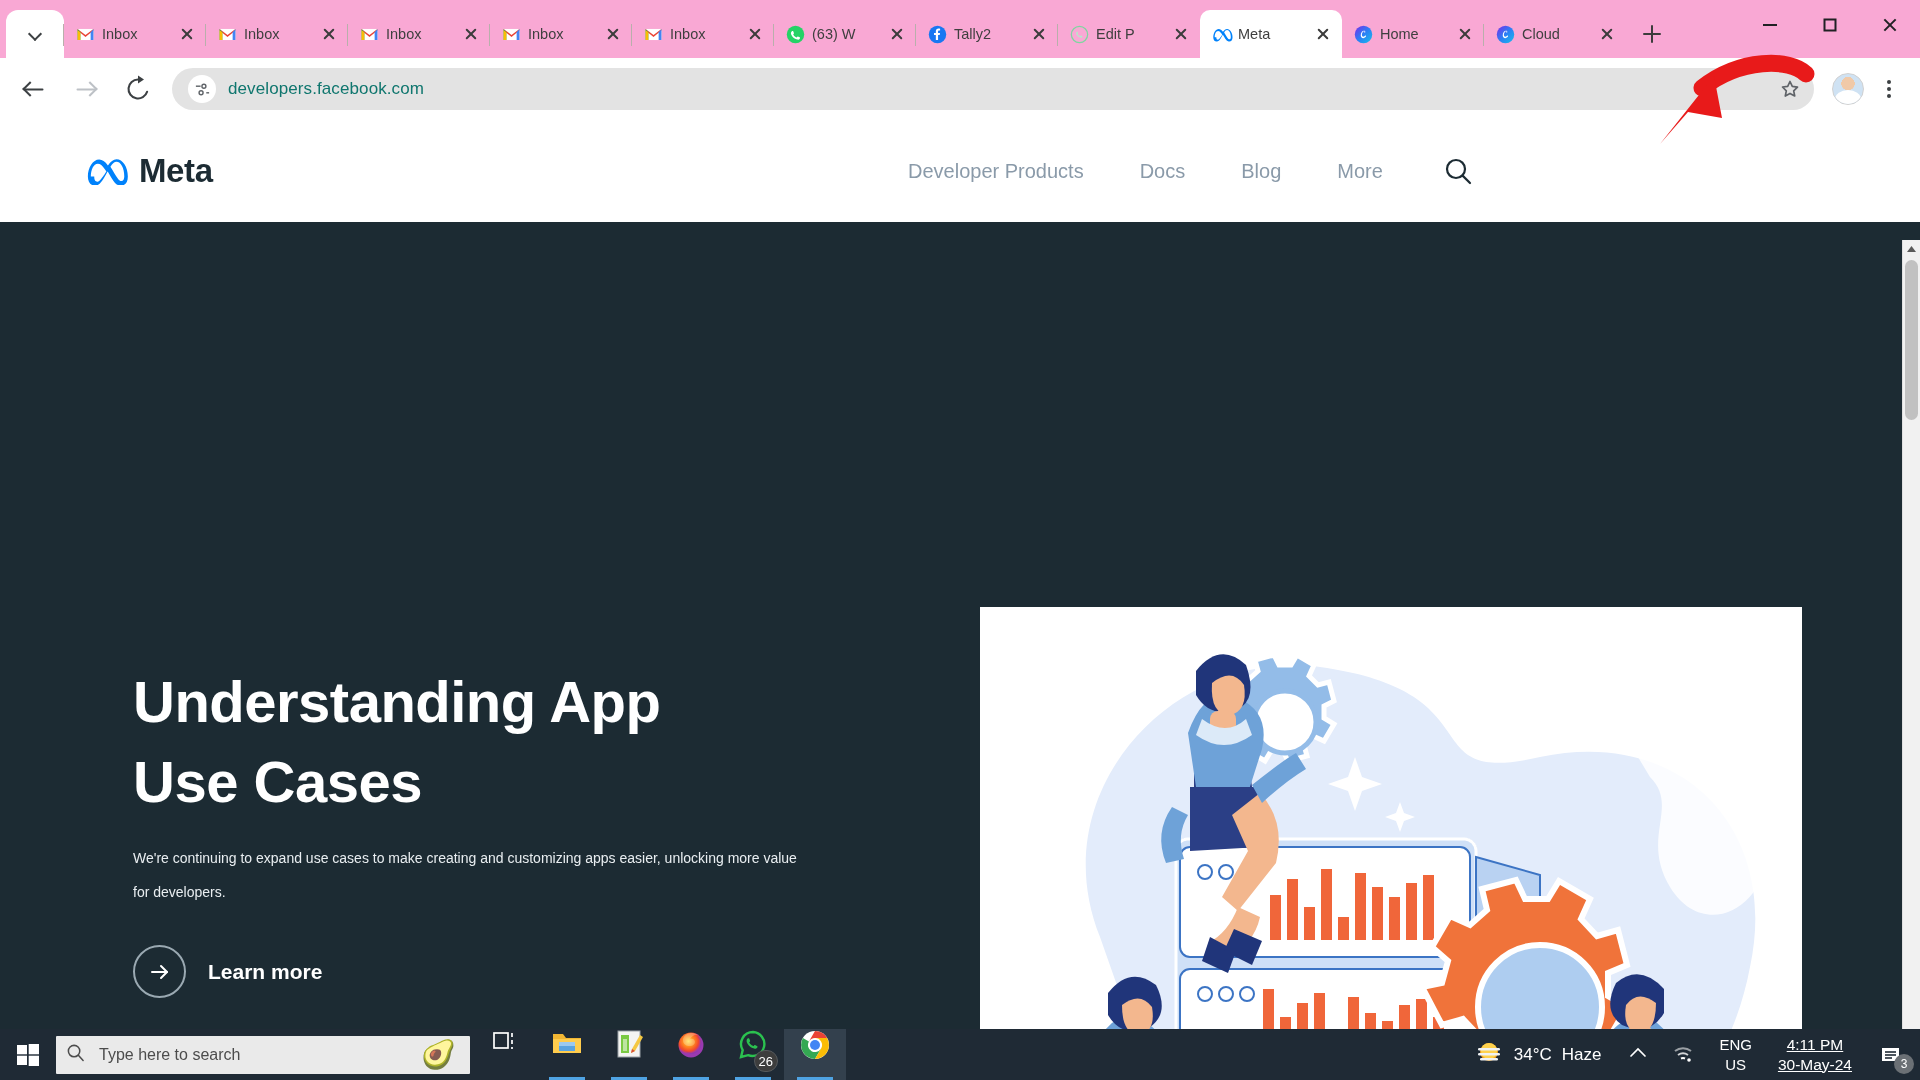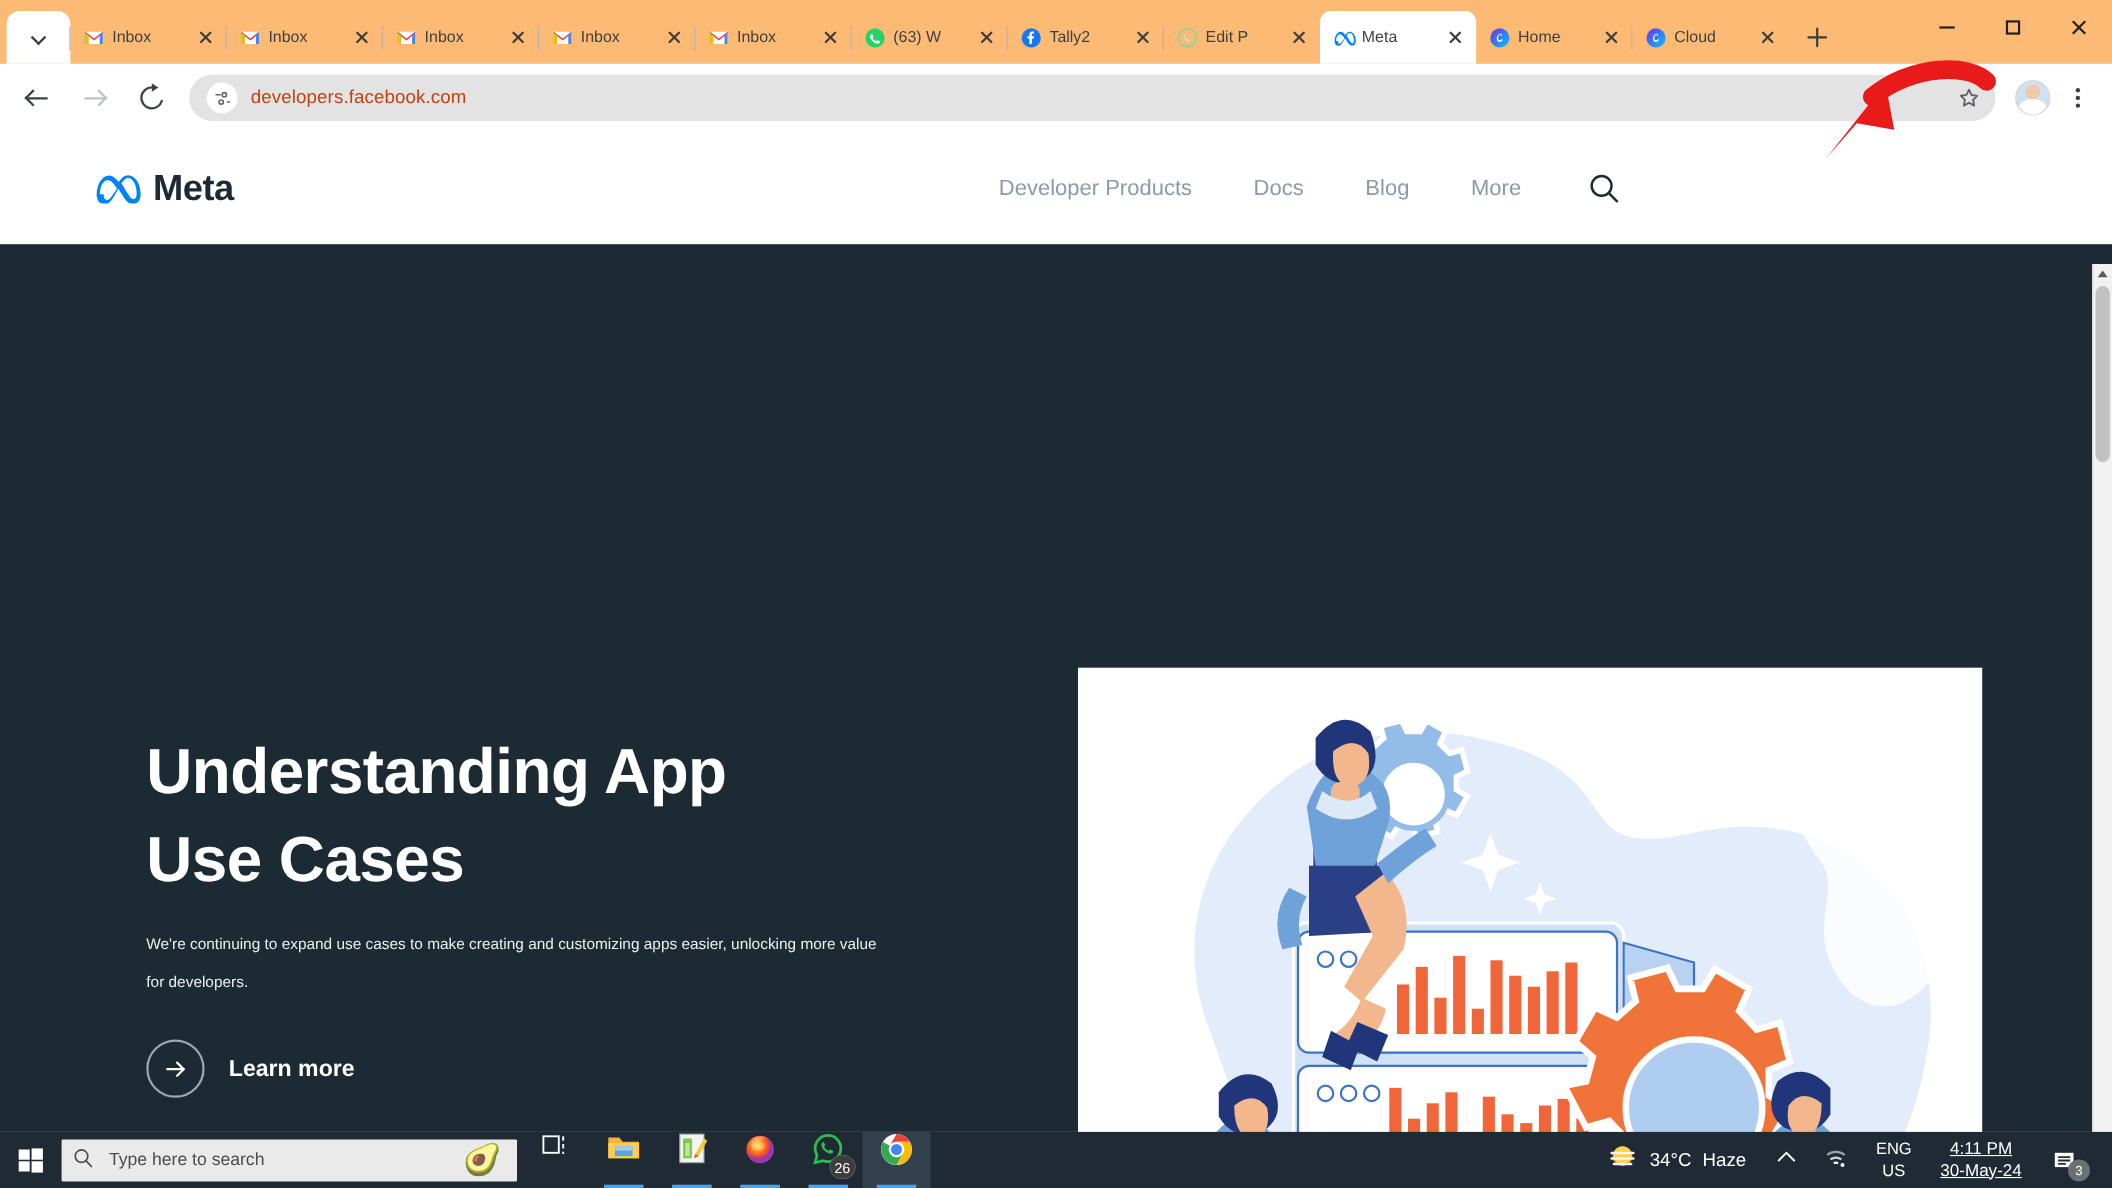--- a/index.html
+++ b/index.html
@@ -8,21 +8,21 @@
     overflow: hidden;
     font-family: "Liberation Sans", sans-serif;
     background: #fff;
   }
 
   
   .browser { width: 1920px; height: 1029px; background: #ded5d2; position: relative; }
 
   .tabstrip {
     height: 58px; display: flex; align-items: flex-end;
-    padding-left: 6px; background: #fdba74; position: relative;
+    padding-left: 6px; background: #f9a8d4; position: relative;
   }
   .tabstrip-chevron {
     width: 58px; height: 48px; background: #ffffff;
     border-radius: 12px 12px 0 0;
     display: flex; align-items: center; justify-content: center;
     margin-bottom: 0; flex: 0 0 auto;
   }
   .chev { width: 12px; height: 12px; position: relative; }
   .chev::after {
     content: ""; position: absolute; left: 1px; top: 1px;
@@ -111,21 +111,21 @@
 
   .omnibox {
     flex: 1 1 auto; height: 42px; background: #e3e3e3;
     border-radius: 21px; display: flex; align-items: center;
     padding: 0 16px; gap: 12px; position: relative;
   }
   .site-chip {
     width: 28px; height: 28px; border-radius: 50%; background: #ffffff;
     display: flex; align-items: center; justify-content: center; flex: 0 0 auto;
   }
-  .omnibox-url { font-size: 17px; color: #c2410c; letter-spacing: .1px; }
+  .omnibox-url { font-size: 17px; color: #0f766e; letter-spacing: .1px; }
   .star-btn { position: absolute; right: 12px; top: 9px; width: 24px; height: 24px; }
 
   .profile-avatar {
     width: 32px; height: 32px; border-radius: 50%; margin-left: 18px; flex: 0 0 auto;
     background: radial-gradient(circle at 50% 32%, #f0c9a8 0 26%, transparent 27%),
                 linear-gradient(#cfe2f3, #cfe2f3);
     border: 1px solid #d0d0d0; position: relative; overflow: hidden;
   }
   .profile-avatar::after {
     content: ""; position: absolute; left: 50%; bottom: -4px;
@@ -233,21 +233,21 @@
     background: #4fa3e3;
   }
   .tb-icon.active { background: #33404d; }
   .wa-badge {
     position: absolute; right: 6px; bottom: 8px; min-width: 22px; height: 22px;
     background: #3d3d3d; color: #fff; border-radius: 11px; font-size: 13px;
     display: flex; align-items: center; justify-content: center; padding: 0 4px;
     border: 1px solid #55595c;
   }
   .tray {
-    margin-left: auto; display: flex; align-items: center; gap: 0; padding-right: 16px;
+    margin-left: auto; display: flex; align-items: center; gap: 0; padding-right: 2px;
     color: #ffffff;
   }
   .tray-weather { display: flex; align-items: center; gap: 10px; padding: 0 14px; }
   .tray-weather-text { font-size: 17px; color: #fff; white-space: nowrap; }
   .tray-chevron { padding: 0 14px; }
   .tray-net { padding: 0 10px; }
   .tray-lang {
     display: flex; flex-direction: column; align-items: center;
     font-size: 15px; line-height: 20px; padding: 0 14px; color: #fff;
   }

